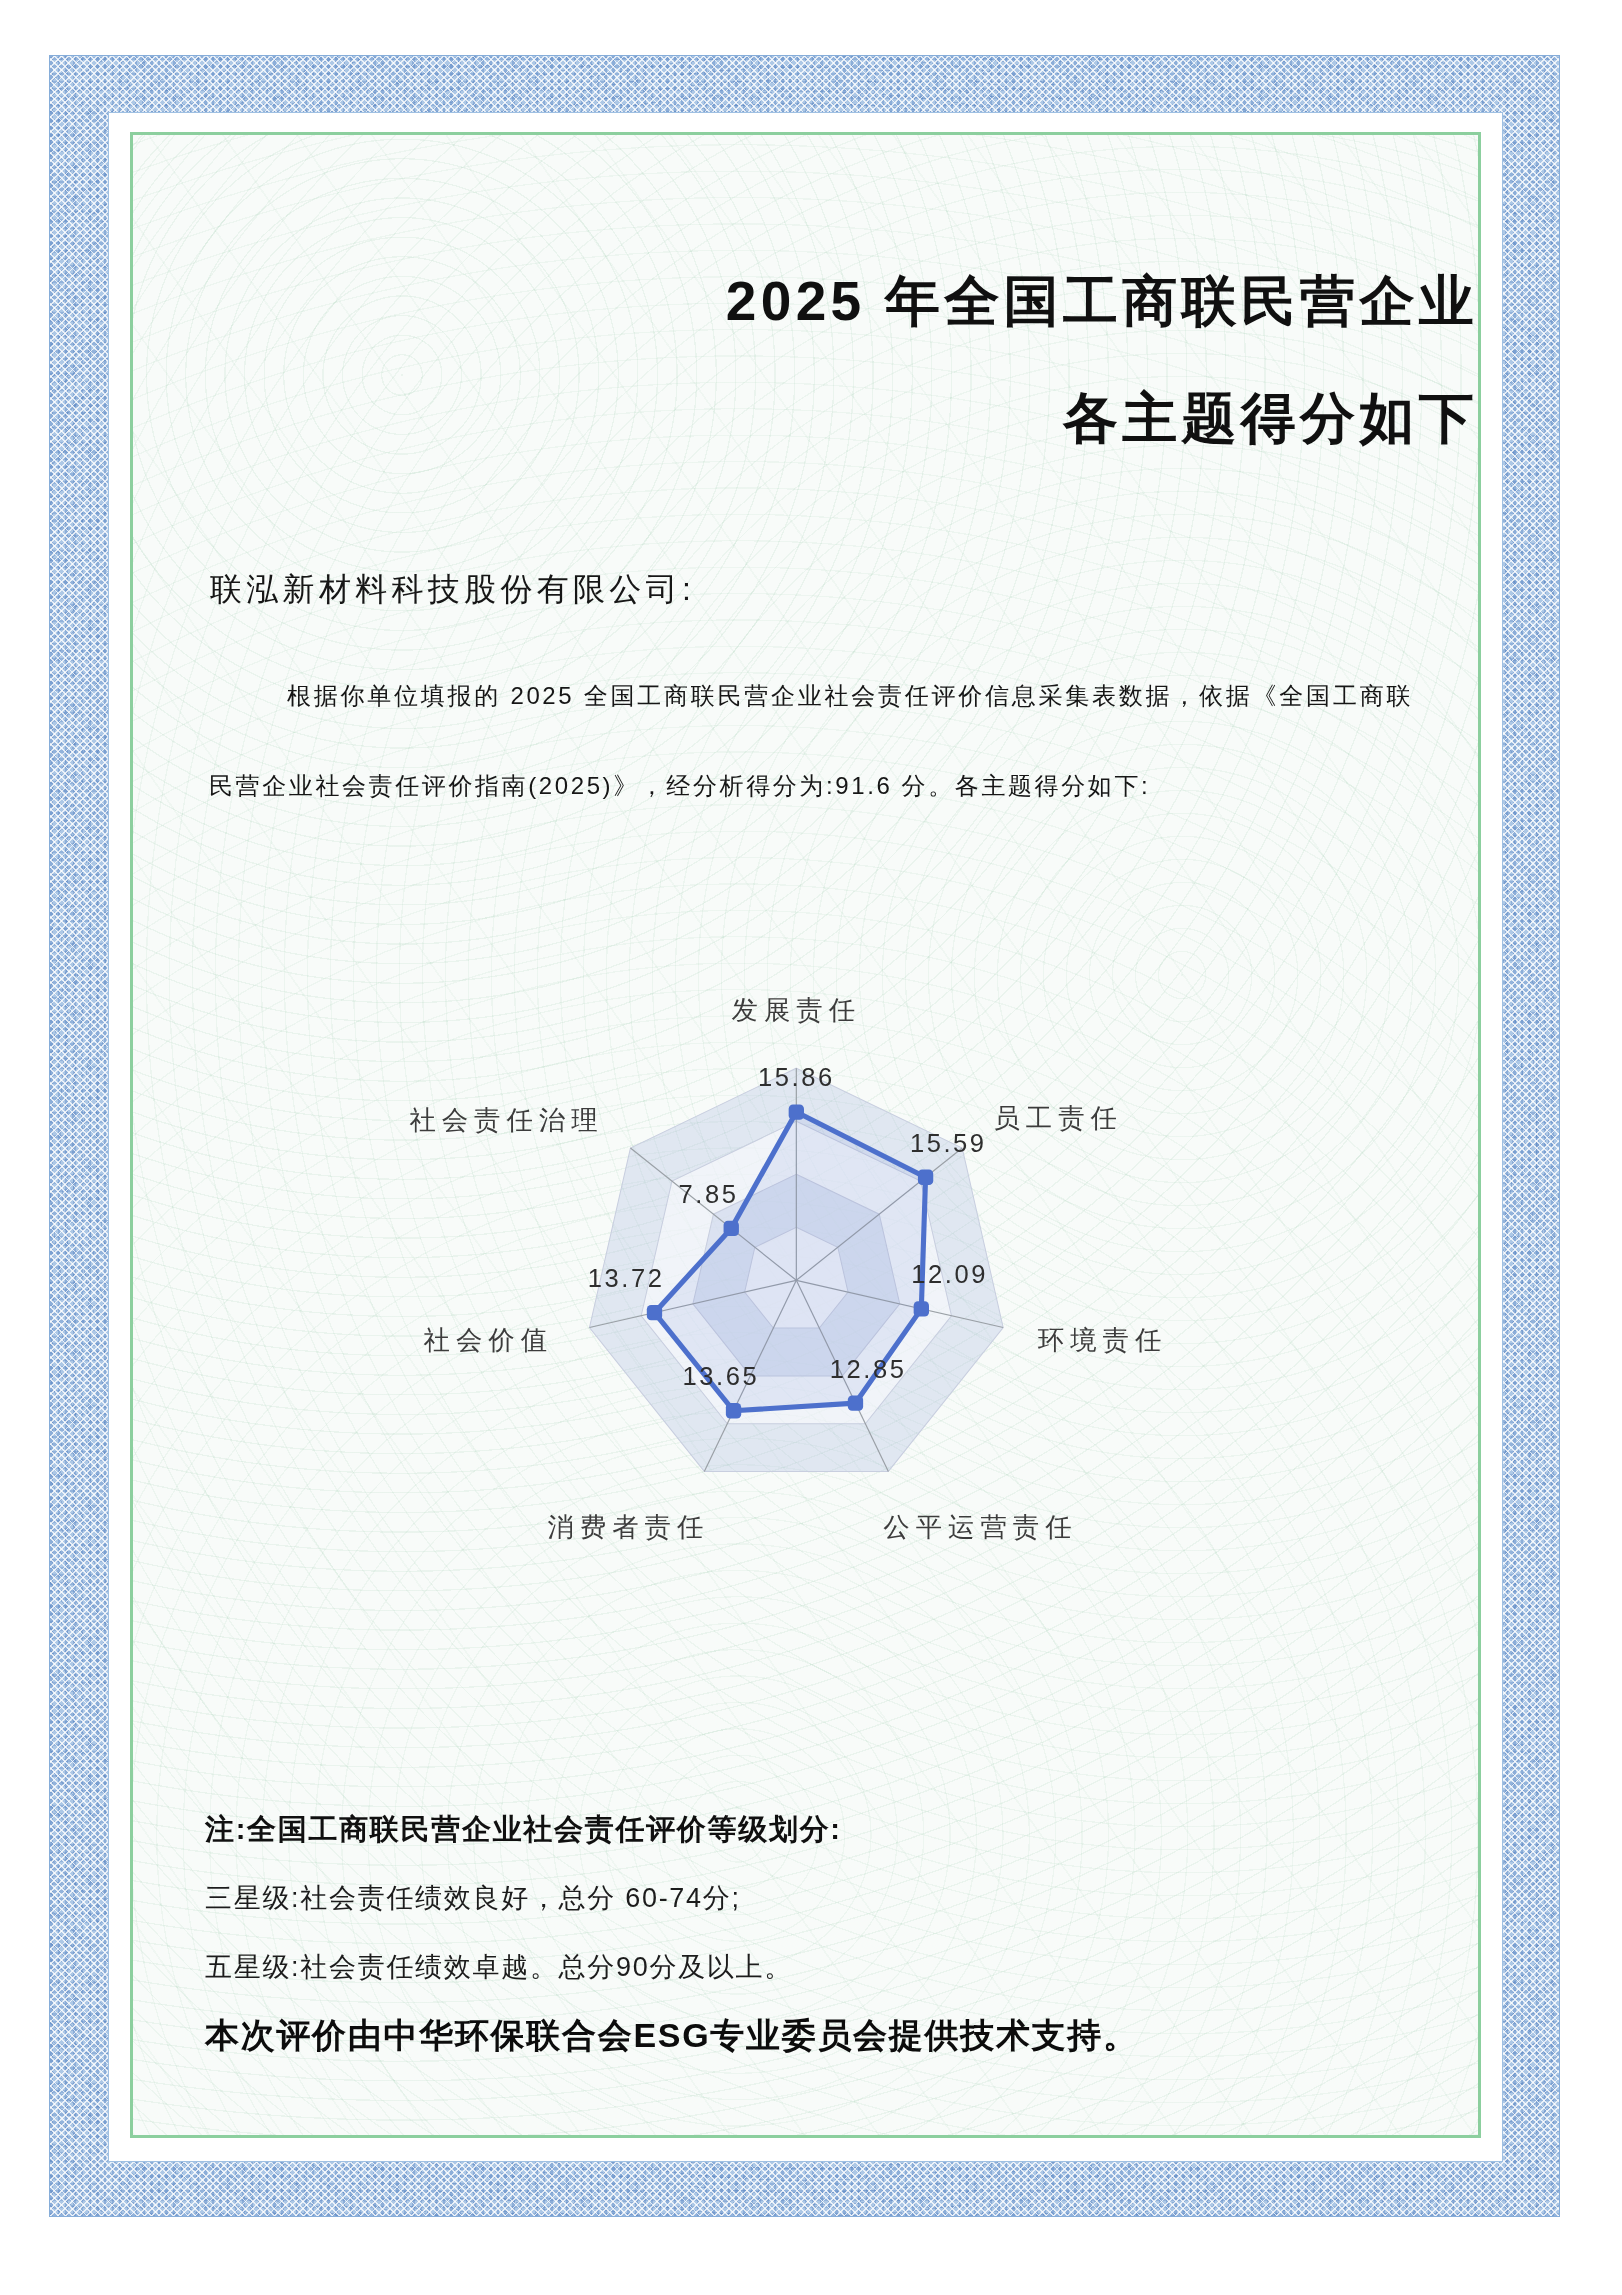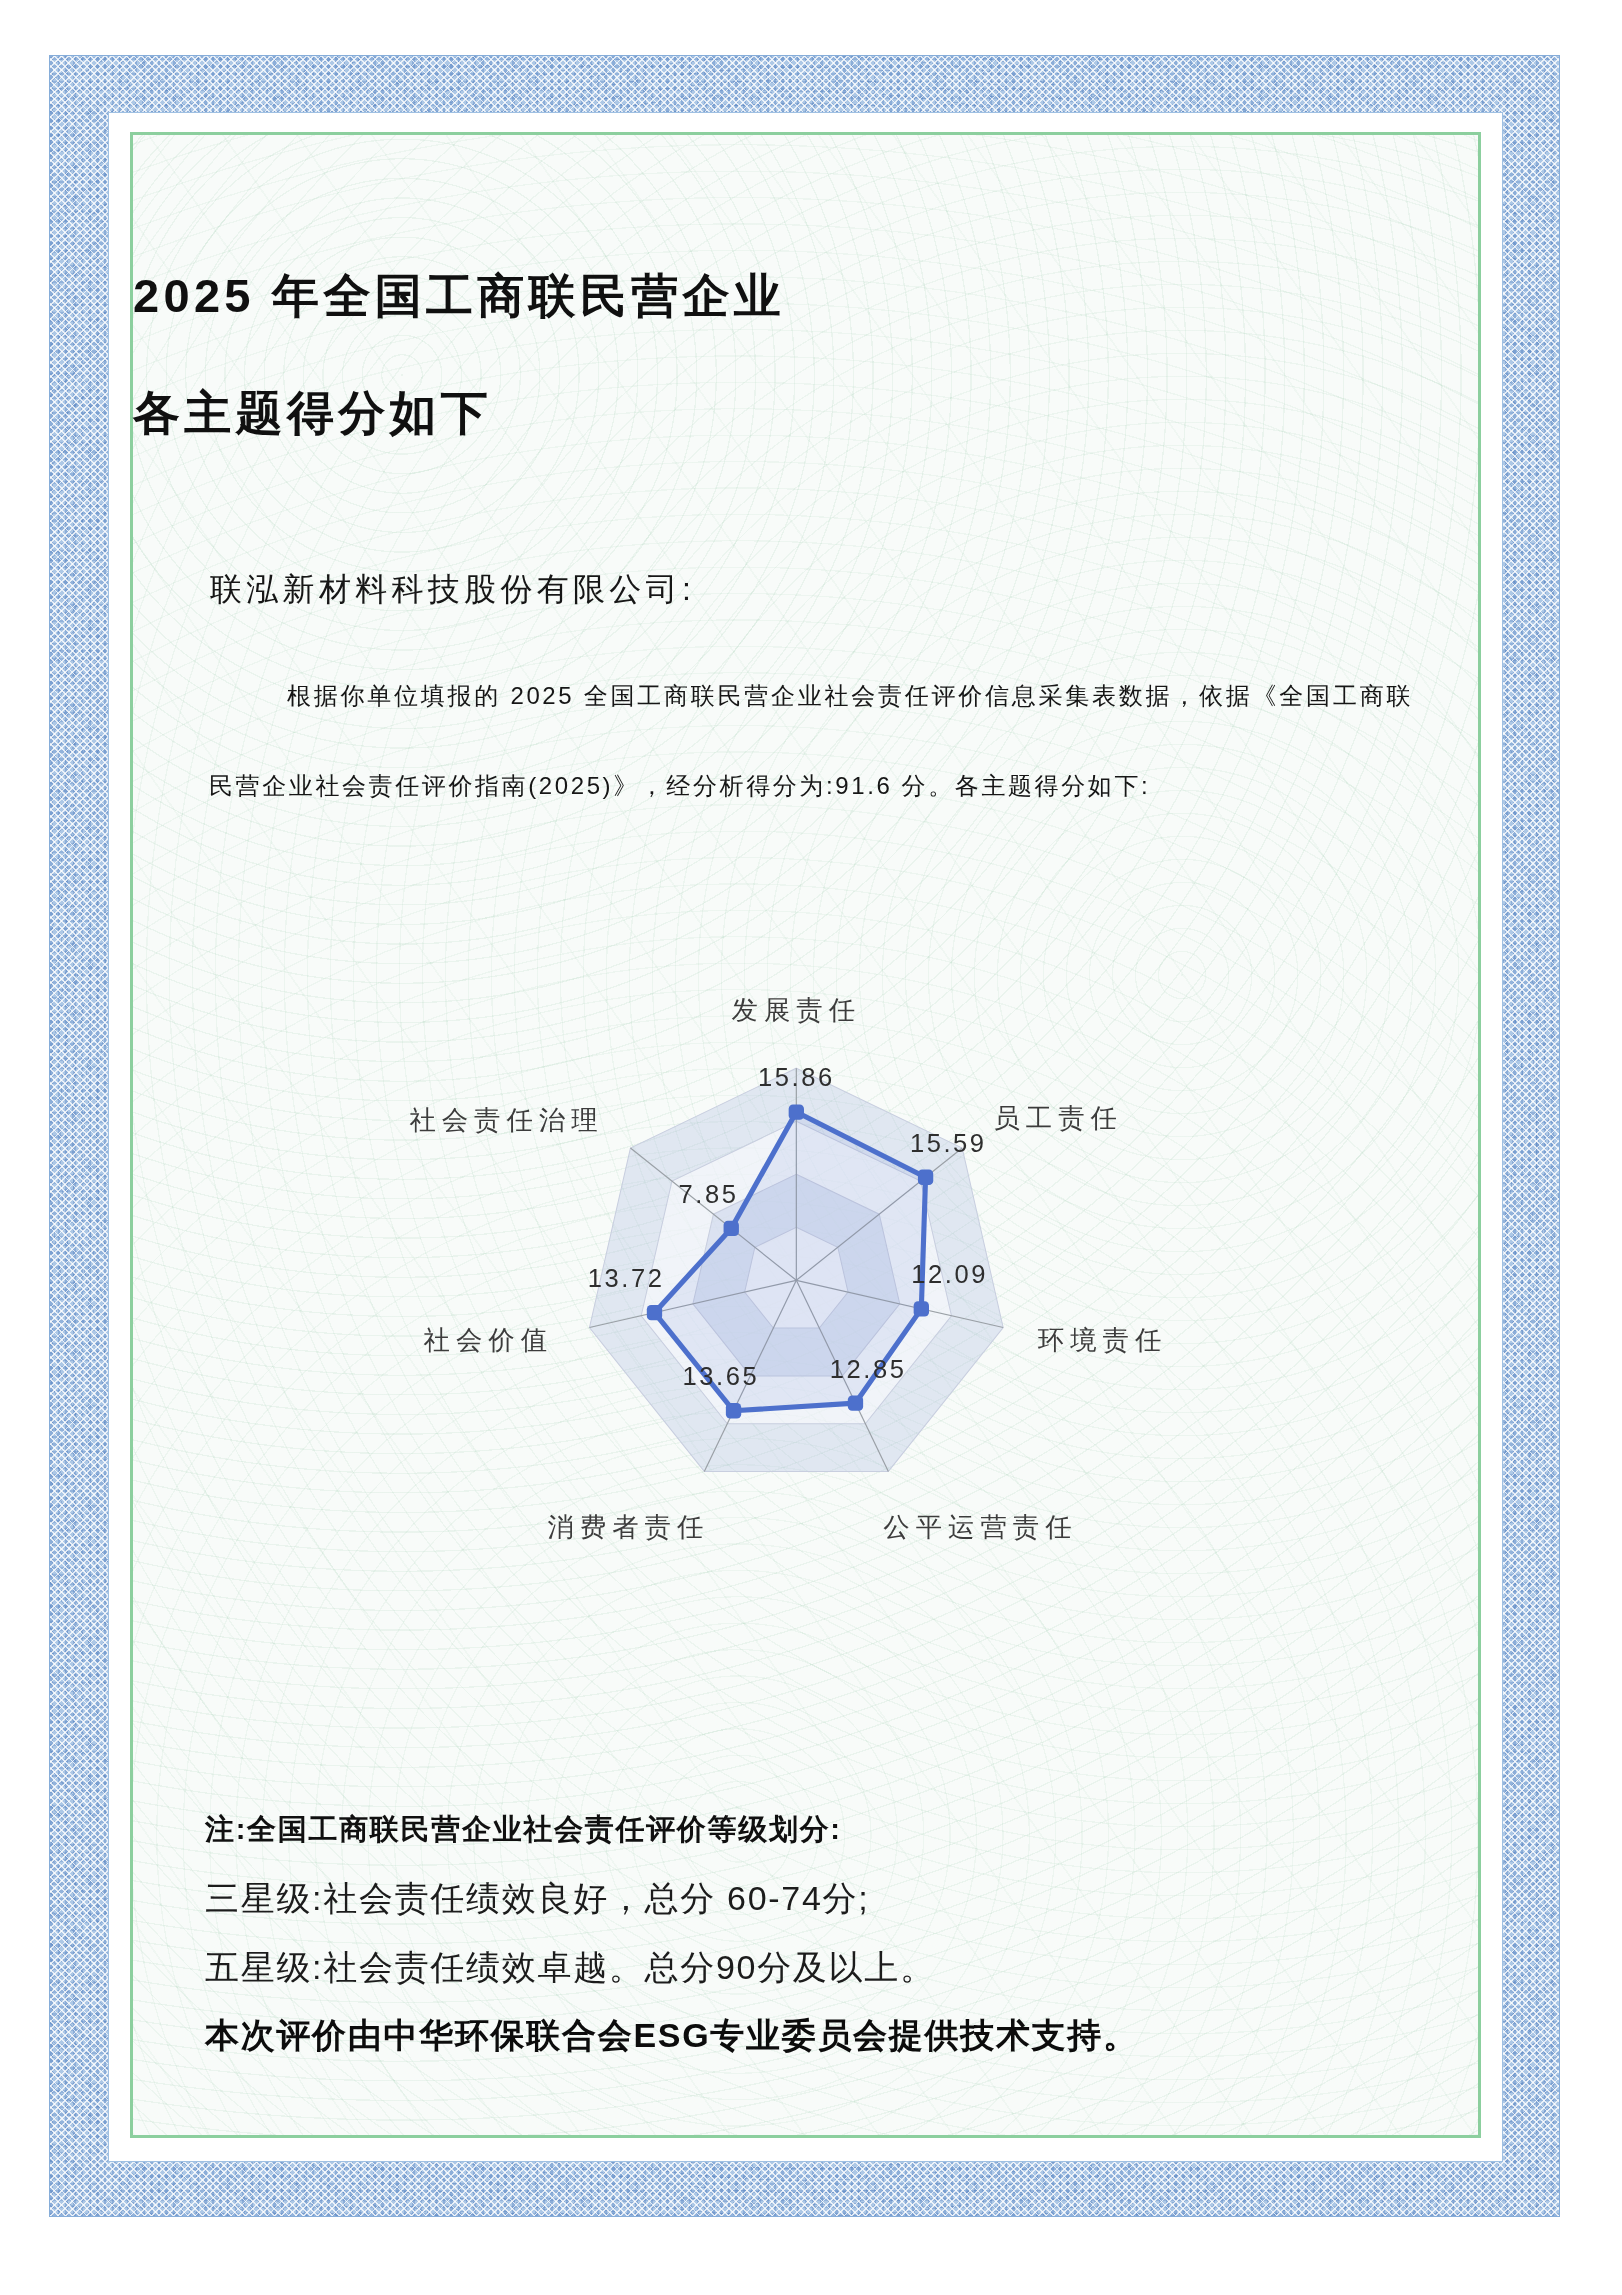--- a/index.html
+++ b/index.html
@@ -28,22 +28,22 @@
     position:absolute;left:130px;top:132px;width:1351px;height:2006px;
     box-sizing:border-box;border:3.4px solid #8ccf9e;
     background-color:#f8fbf9;
     background-image:
       repeating-radial-gradient(circle at 20% 12%, rgba(140,195,160,0.13) 0 1.3px, transparent 1.3px 19.6px),
       repeating-radial-gradient(circle at 78% 42%, rgba(140,195,160,0.11) 0 1.3px, transparent 1.3px 23px),
       repeating-radial-gradient(circle at 45% 85%, rgba(140,195,160,0.10) 0 1.3px, transparent 1.3px 26.4px),
       repeating-linear-gradient(55deg, rgba(140,195,160,0.08) 0 1.7px, transparent 1.7px 61px);
   }
   .title-line{
-    position:absolute;left:0;width:100%;text-align:left;
-    font-size:47px;font-weight:bold;color:#101010;letter-spacing:4.3px;white-space:nowrap;
+    position:absolute;left:0;width:100%;text-align:right;
+    font-size:55px;font-weight:bold;color:#101010;letter-spacing:4.3px;white-space:nowrap;
   }
   .title-line.l1{top:130px;}
   .title-line.l2{top:247px;}
   .company-line{
     position:absolute;top:433px;left:77px;
     font-size:32px;color:#161616;letter-spacing:4.3px;white-space:nowrap;
   }
   .main-para{
     position:absolute;top:512px;left:72px;width:1204px;
     font-size:24px;line-height:90px;color:#161616;letter-spacing:2.6px;
@@ -62,21 +62,21 @@
   }
   .date-line{
     position:absolute;top:1487px;right:82px;
     font-size:41px;color:#111;letter-spacing:4.3px;white-space:nowrap;
   }
   .notes{position:absolute;top:1679px;left:72px;right:75px;}
   .note-heading{
     font-size:29px;line-height:31px;font-weight:bold;color:#101010;letter-spacing:1.7px;margin:0;
   }
   .note-line{
-    font-size:34px;line-height:31px;color:#1c1c1c;letter-spacing:1.7px;margin:38px 0 0 0;
+    font-size:27px;line-height:31px;color:#1c1c1c;letter-spacing:1.7px;margin:38px 0 0 0;
   }
   .note-support{
     font-size:34px;line-height:36px;font-weight:bold;color:#0c0c0c;letter-spacing:1.7px;margin:34px 0 0 0;
   }
 </style>
 </head>
 <body>
 
 <div class="blue-frame"></div>
 <div class="frame-hole"></div>

